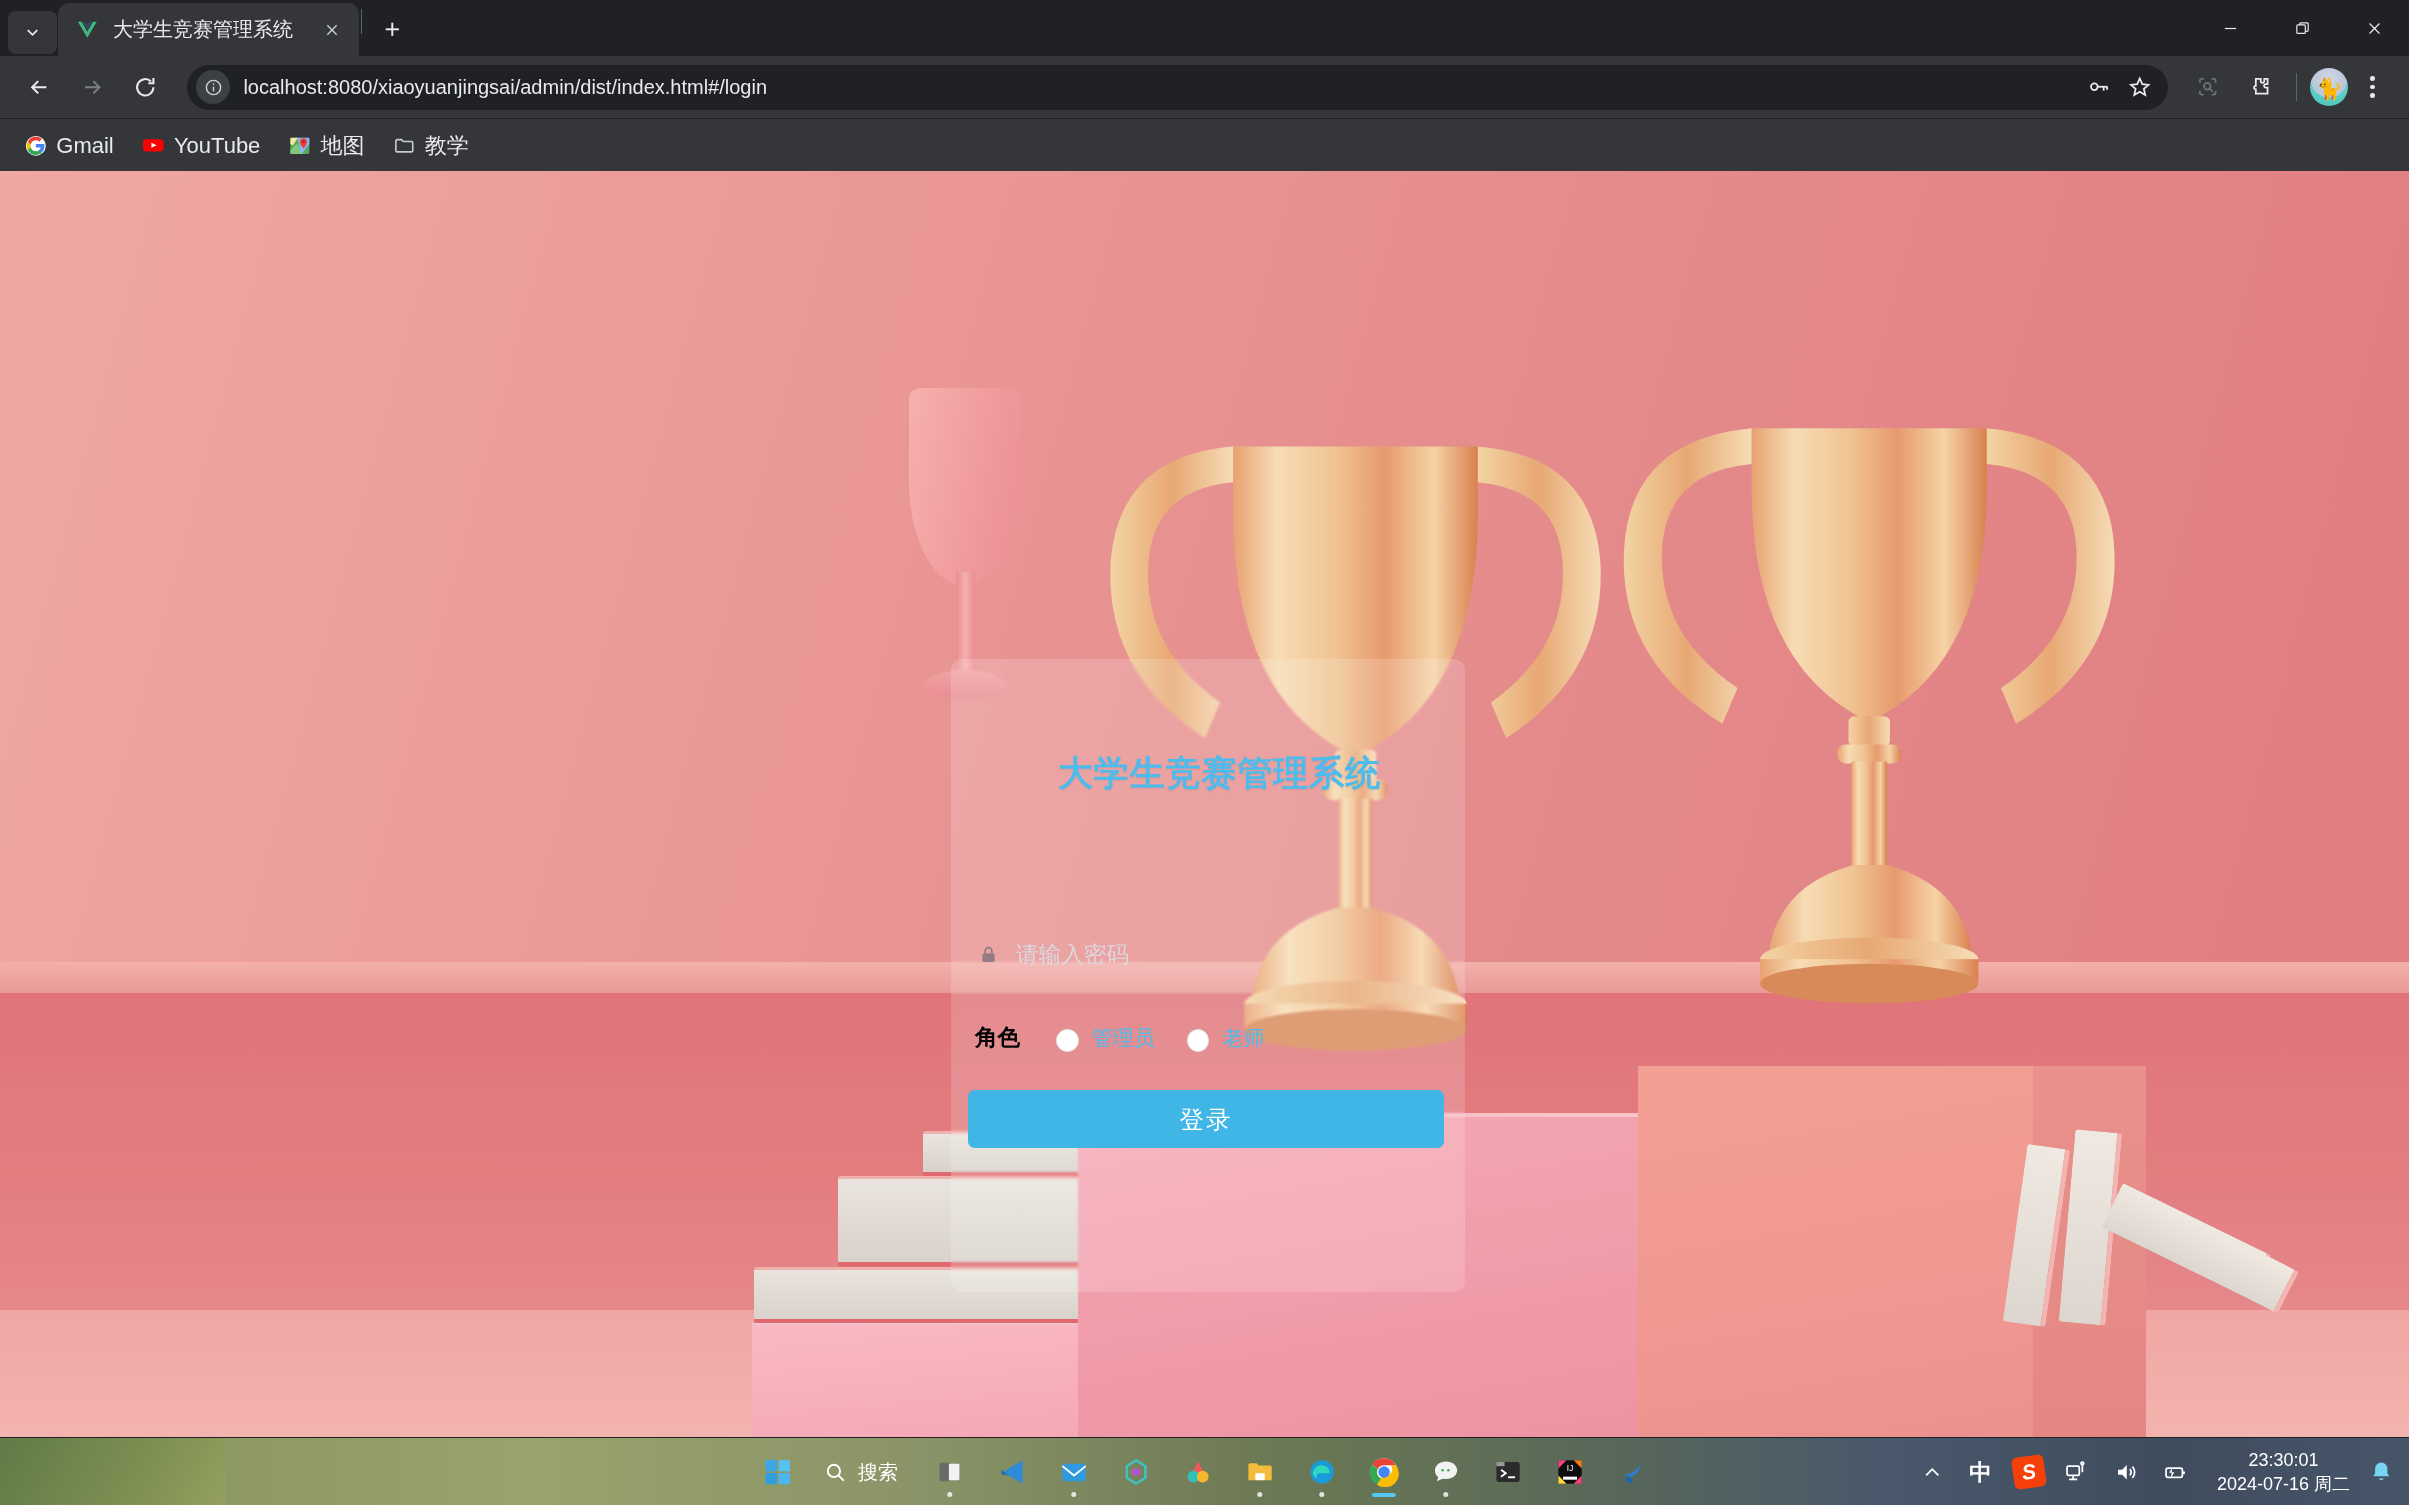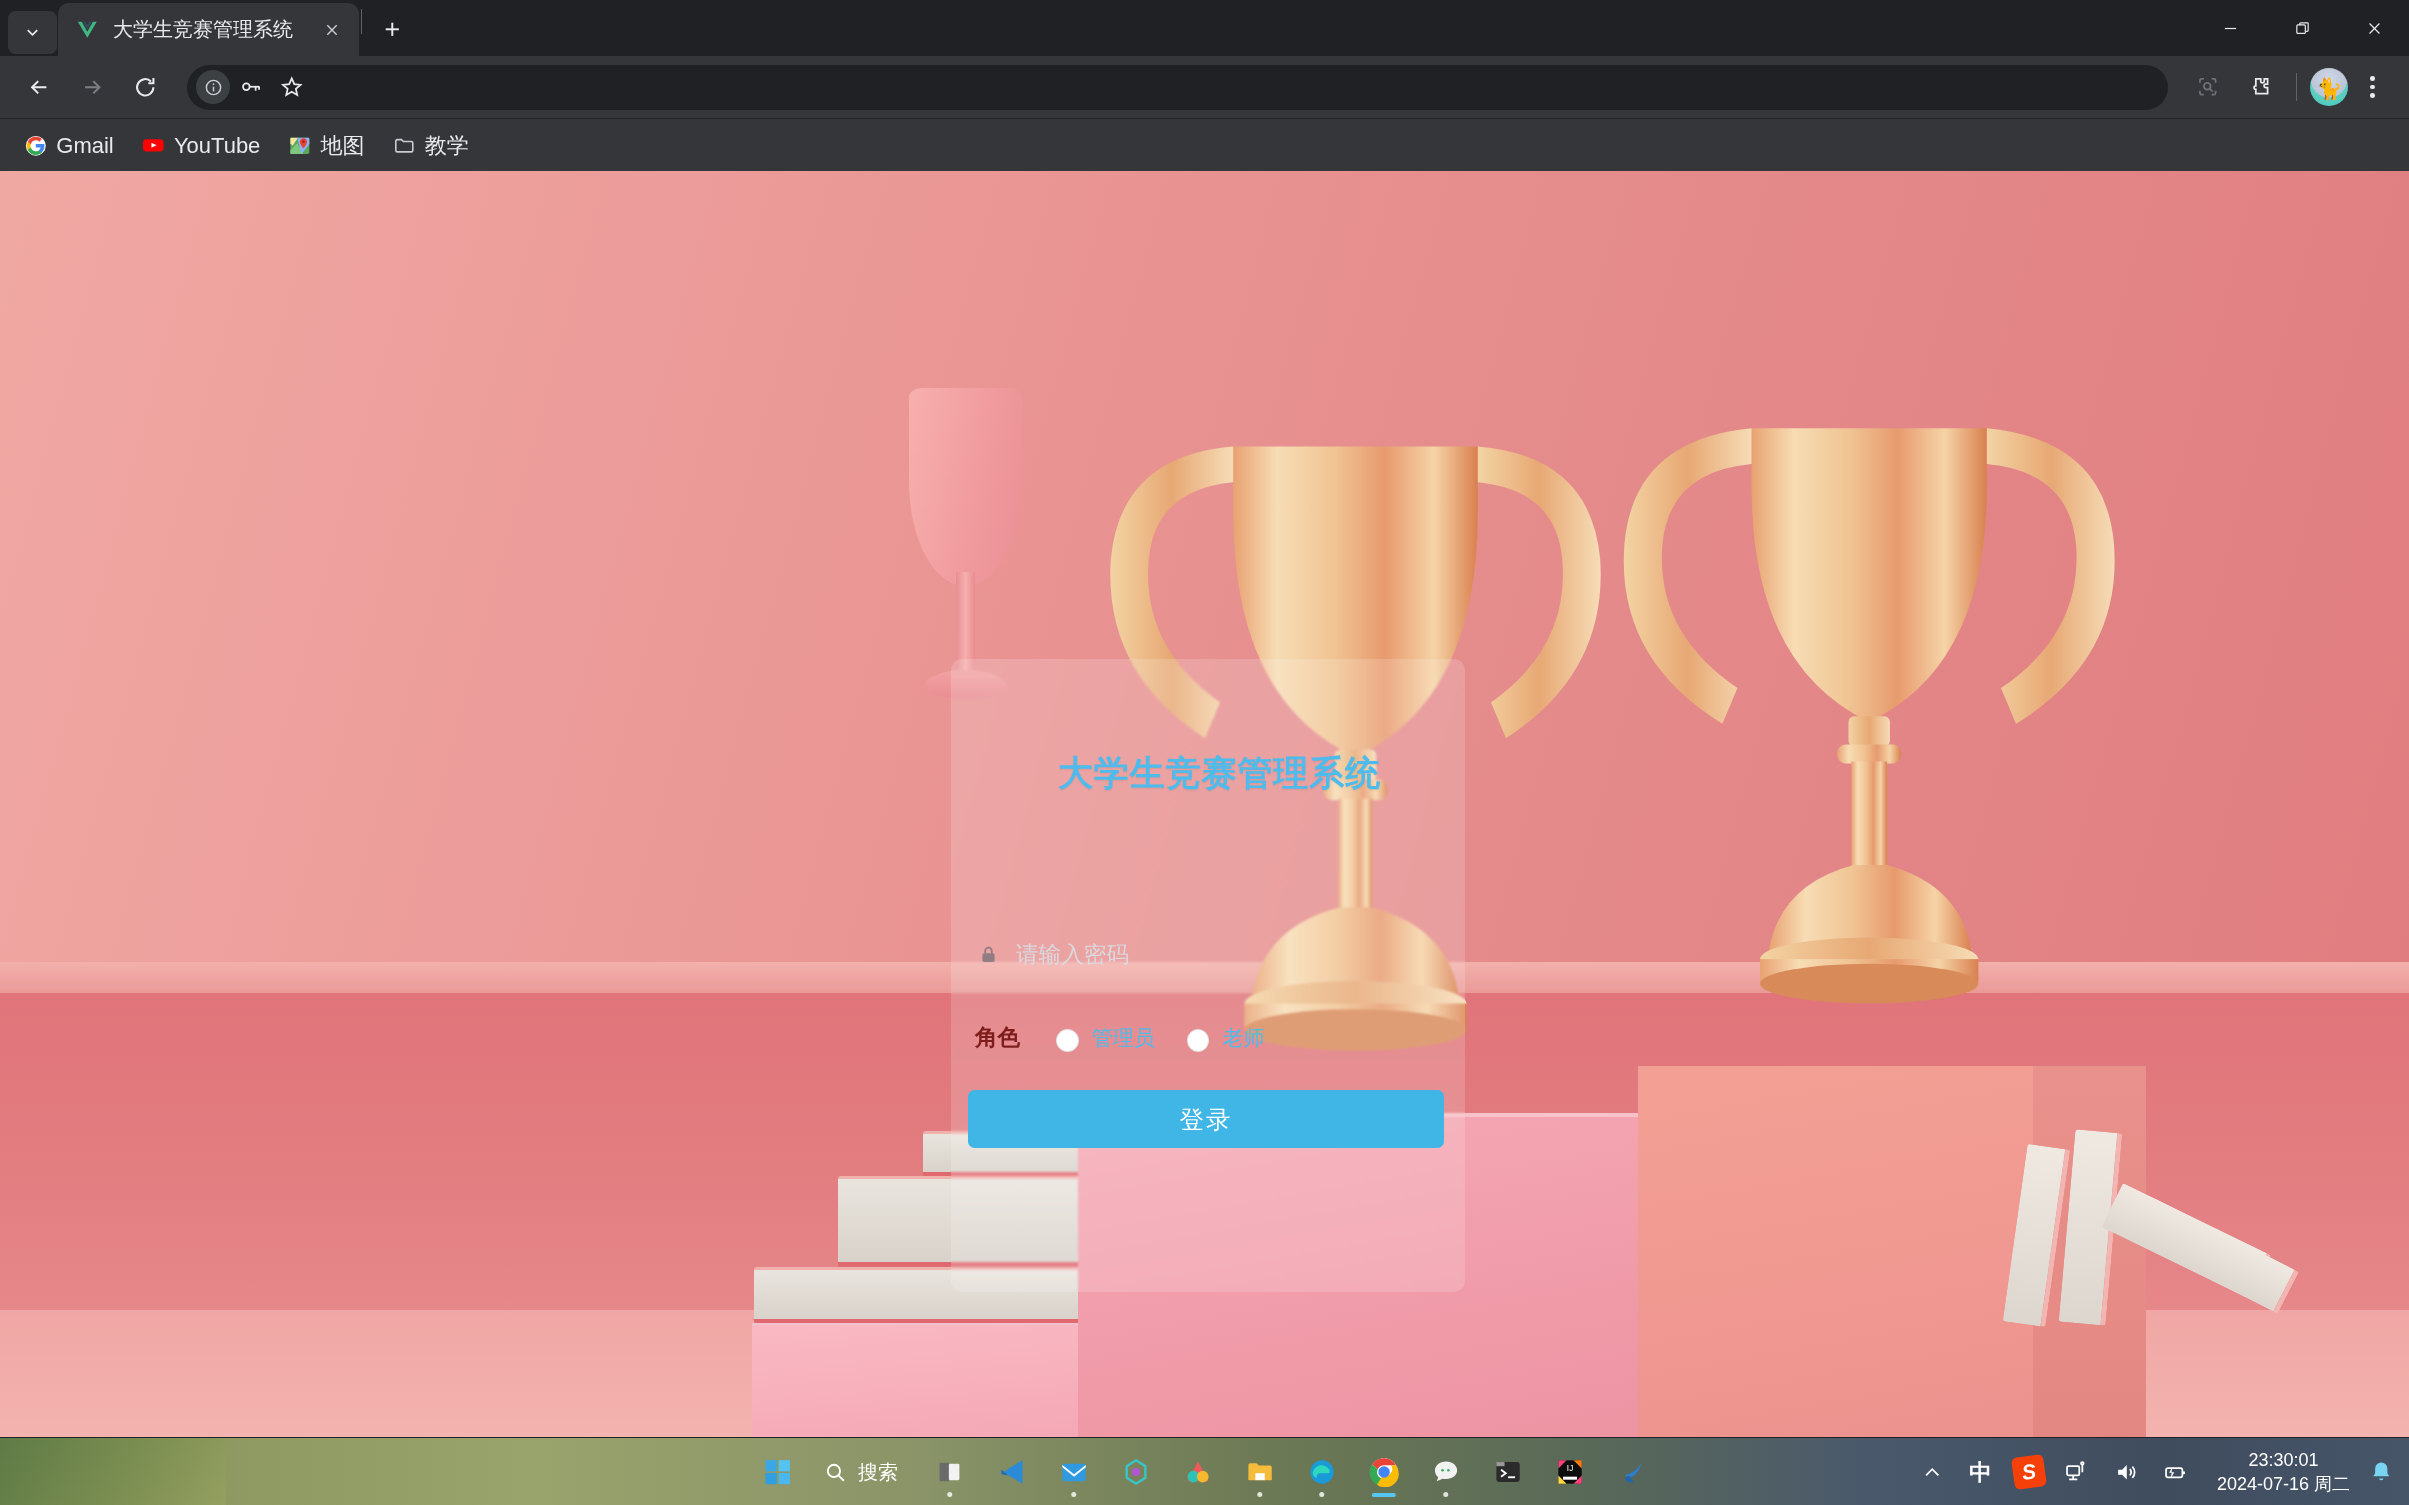--- a/index.html
+++ b/index.html
@@ -156,21 +156,21 @@
   .field.pass { top:758px; }
   .field-ico { width:26px; height:26px; flex:none; display:flex; align-items:center;
     justify-content:center; opacity:.62; }
   .field-ico svg { width:21px; height:21px; fill:#5b6570; }
   .field-input { flex:1; margin-left:15px; background:transparent; border:none; outline:none;
     font-size:22.6px; color:#e9eef3; font-family:inherit; }
   .field-input::placeholder { color:#d8dde3; opacity:.92; }
 
   .role-row { position:absolute; left:975px; top:846px; width:471px; height:41px;
     display:flex; align-items:center; }
-  .role-label { font-size:22.6px; color:#7f1d1d; font-weight:bold; margin-right:36px; }
+  .role-label { font-size:22.6px; color:#000000; font-weight:bold; margin-right:36px; }
   .radio-wrap { display:flex; align-items:flex-end; margin-right:32px; cursor:pointer; }
   .radio-dot { width:22.6px; height:22.6px; border-radius:50%; background:#ffffff;
     border:0.9px solid #e2e2e2; flex:none; }
   .radio-text { font-size:21px; color:#4dbbec; margin-left:13px; white-space:nowrap; }
 
   .login-btn { position:absolute; left:968px; top:919px; width:476px; height:58px;
     background:#3fb6e6; border:none; border-radius:6.6px; color:#ffffff; font-size:24.5px;
     font-family:inherit; cursor:pointer; letter-spacing:1.9px; }
 
   
@@ -285,20 +285,21 @@
     </div>
 
     <div class="omnibox">
       <span class="omni-info">
         <svg viewBox="0 0 24 24">
             <circle cx="12" cy="12" r="9"></circle>
             <line x1="12" y1="11" x2="12" y2="17"></line>
             <circle cx="12" cy="7.6" r="1.1" fill="#cdd0d4" stroke="none"></circle>
           </svg>
       </span>
+      <span class="omni-url">localhost:8080/xiaoyuanjingsai/admin/dist/index.html#/login</span>
       <span class="omni-act">
         <svg viewBox="0 0 24 24">
             <circle cx="7.5" cy="12" r="3.4"></circle>
             <line x1="11" y1="12" x2="21" y2="12"></line>
             <line x1="17" y1="12" x2="17" y2="16"></line>
             <line x1="20.5" y1="12" x2="20.5" y2="15"></line>
           </svg>
       </span>
       <span class="omni-act">
         <svg viewBox="0 0 24 24">

